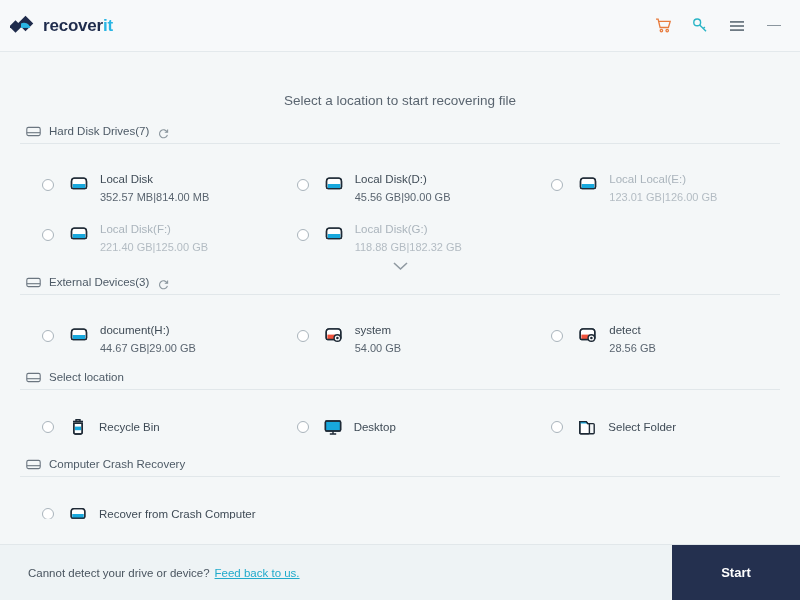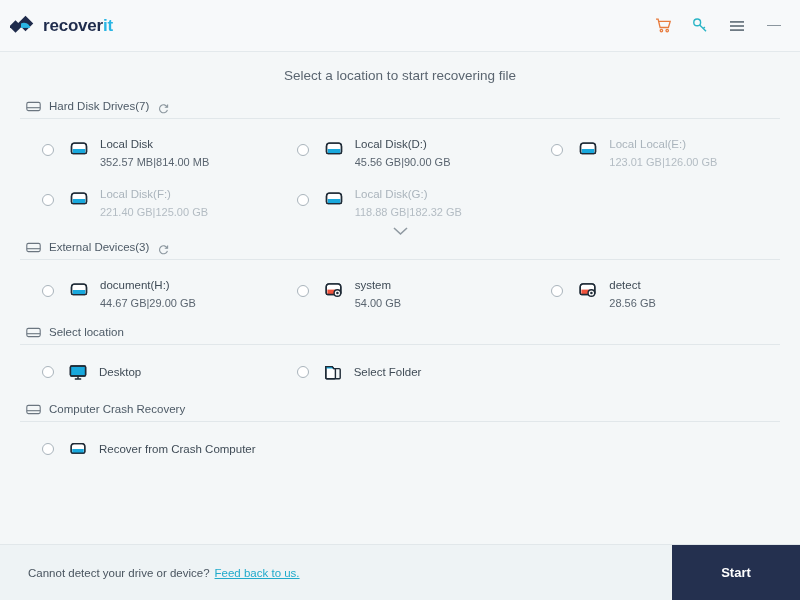--- a/index.html
+++ b/index.html
@@ -6,21 +6,21 @@
   html, body {
     width: 800px; height: 600px;
     font-family: "Liberation Sans", sans-serif;
     background: #ffffff;
     overflow: hidden;
   }
   .app {
     position: relative;
     width: 800px; height: 600px;
     background: #f4f7f8;
-    display: flex; flex-direction: column;
+    display: flex; flex-direction: column; gap: 25px;
   }
 
   
   .titlebar {
     height: 52px;
     background: #f7f9fa;
     border-bottom: 1px solid #e3e9ec;
     display: flex; align-items: center;
     padding: 0 16px 0 10px;
     flex: 0 0 52px;
@@ -48,21 +48,21 @@
     font-size: 13.5px;
     color: #5a6570;
     padding: 16px 0 12px 0;
   }
 
   
   .section-head {
     display: flex; align-items: center; gap: 8px;
     padding: 4px 0 6px 6px;
     border-bottom: 1px solid #e1e7ea;
-    margin-bottom: 5px;
+    margin-bottom: 15px;
   }
   .section-head .sh-label {
     font-size: 11.5px; color: #4d5a66;
   }
   .sect-icon { width: 15px; height: 13px; flex: 0 0 15px; }
   .refresh-ic { width: 11px; height: 11px; margin-left: 1px; cursor: pointer; }
 
   
   .grid {
     display: grid;
@@ -375,20 +375,33 @@
         </svg>
       </span>
       <span class="sh-label">Select location</span>
     </div>
 
     <div class="grid">
       <div class="opt">
         <span class="radio"></span>
         <span class="oicon">
           <svg width="20" height="20" viewBox="0 0 20 20" fill="none" stroke="#1e2a36" stroke-width="1.4">
+            <path d="M5 4.4h10"></path>
+              <path d="M8 4.4V2.8h4v1.6"></path>
+            <path d="M5.8 6.2h8.4v9.4a1.4 1.4 0 0 1-1.4 1.4H7.2a1.4 1.4 0 0 1-1.4-1.4z" fill="#fff"></path>
+            <rect x="7" y="9.6" width="6" height="3.6" fill="#18a8dd" stroke="none"></rect>
+            <path d="M5.8 6.2h8.4v9.4a1.4 1.4 0 0 1-1.4 1.4H7.2a1.4 1.4 0 0 1-1.4-1.4z"></path>
+          </svg>
+        </span>
+        <span class="olabel">Recycle Bin</span>
+      </div>
+      <div class="opt">
+        <span class="radio"></span>
+        <span class="oicon">
+          <svg width="20" height="20" viewBox="0 0 20 20" fill="none" stroke="#1e2a36" stroke-width="1.4">
             <rect x="2.4" y="4" width="15.2" height="10" rx="1.2" fill="#18a8dd"></rect>
             <rect x="2.4" y="4" width="15.2" height="10" rx="1.2"></rect>
             <path d="M10 14v2.6M6.8 17h6.4"></path>
           </svg>
         </span>
         <span class="olabel">Desktop</span>
       </div>
       <div class="opt">
         <span class="radio"></span>
         <span class="oicon">

